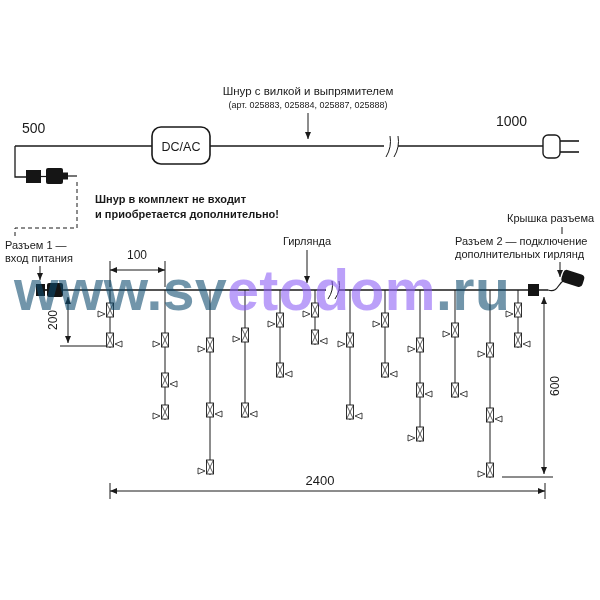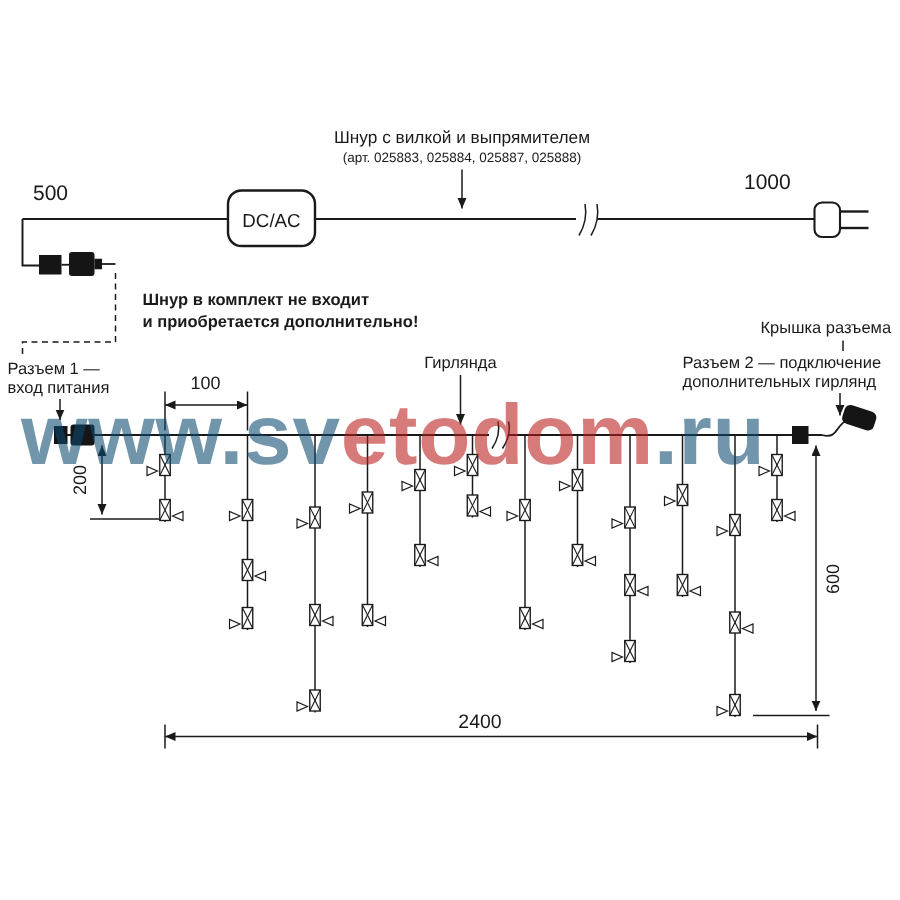--- a/index.html
+++ b/index.html
@@ -5,21 +5,21 @@
   html,body{margin:0;padding:0;background:#fff;}
   .stage{position:relative;width:600px;height:600px;background:#fff;overflow:hidden;
          font-family:"Liberation Sans",sans-serif;}
   .stage svg{position:absolute;left:0;top:0;z-index:1;}
   svg text{font-family:"Liberation Sans",sans-serif;fill:#1a1a1a;}
   .bold-note{font-weight:bold;}
   .watermark{position:absolute;left:14px;top:262px;width:578px;z-index:5;
              font-size:57px;font-weight:bold;white-space:nowrap;letter-spacing:.5px;
              opacity:.58;pointer-events:none;line-height:1;}
   .wm-gray{color:#0c4a6e;}
-  .wm-red{color:#b91c1c;}
+  .wm-red{color:#8b5cf6;}
 </style>
 </head>
 <body>
 
 <div class="stage">
 
   <svg width="600" height="600" viewBox="0 0 600 600">
     <defs>
       <marker id="arr" orient="auto-start-reverse" markerUnits="userSpaceOnUse" markerWidth="10" markerHeight="8" refX="7" refY="3">
         <path d="M0,0 L7,3 L0,6 Z" fill="#1a1a1a"></path>

